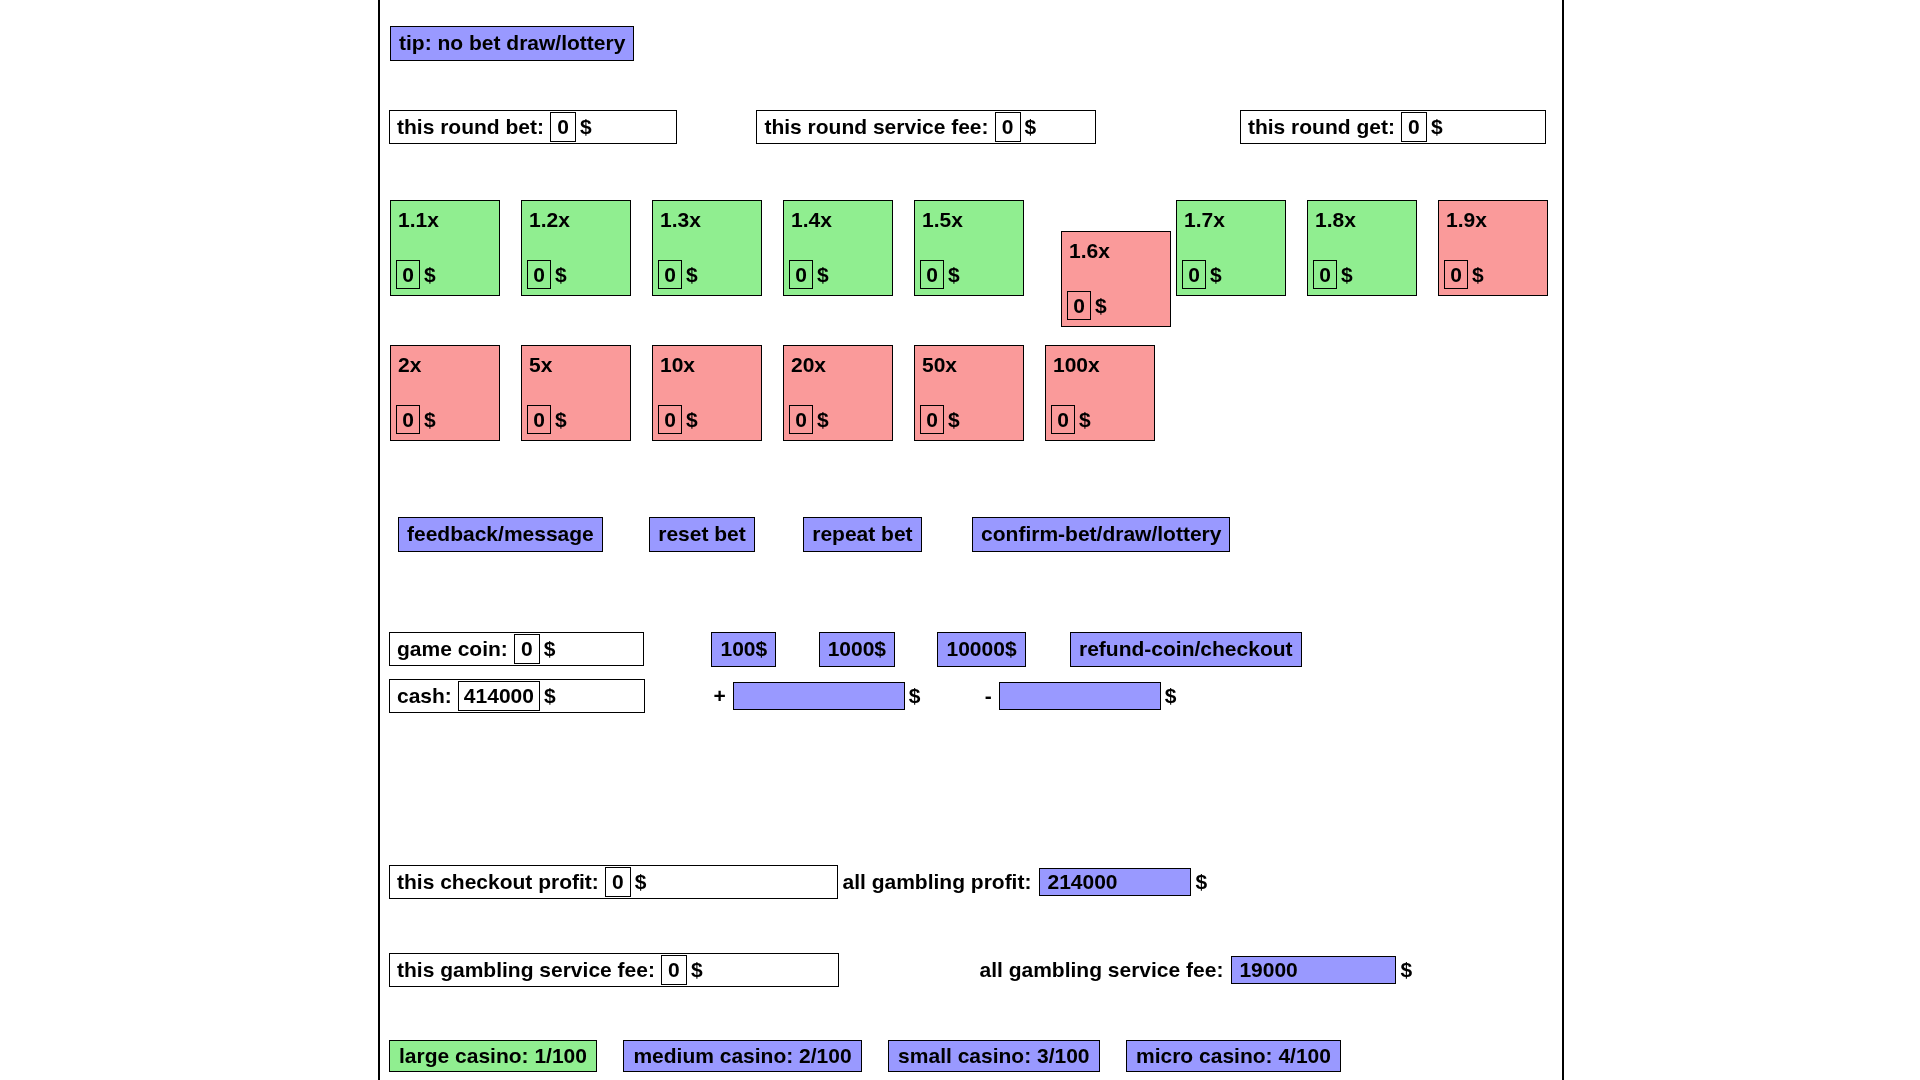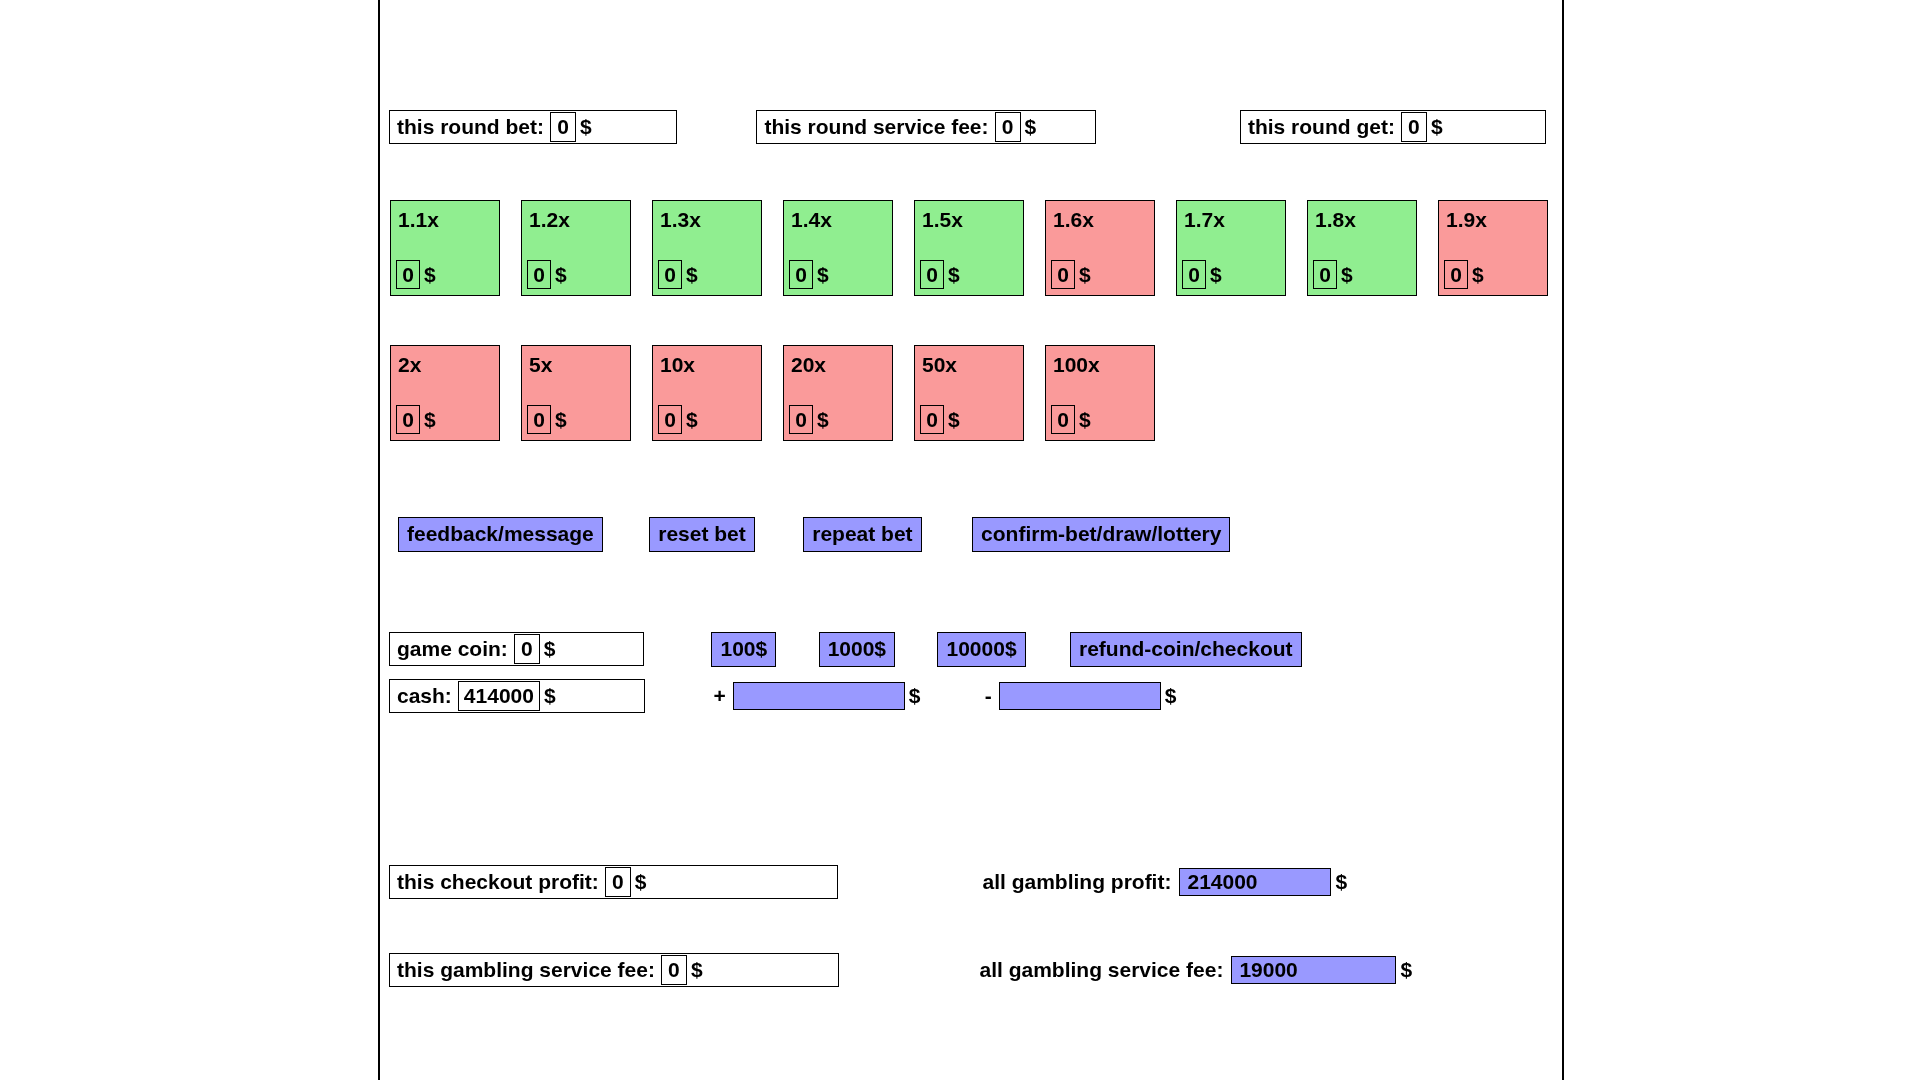--- a/index.html
+++ b/index.html
@@ -158,20 +158,23 @@
     background: #9999ff;
   }
   .bottomtab.active { background: #90ee90; }
 </style>
 </head>
 <body>
 
 <div id="page">
   <div id="frame">
 
+    <div class="row" style="top:26px; left:10px;">
+      <span class="chip">tip: no bet draw/lottery</span>
+    </div>
 
     <div class="row" style="top:110px; left:9px;">
       <span class="fieldbox" style="width:288px;">
         <span class="lab">this round bet:</span>
         <span class="inp">0</span>
         <span class="dollar">$</span>
       </span>
 
       <span class="fieldbox" style="width:340px; margin-left:75px;">
         <span class="lab">this round service fee:</span>
@@ -215,21 +218,21 @@
           <span class="dollar">$</span>
         </span>
       </div>
       <div class="tile green" style="left:534px;">
         <span class="mult">1.5x</span>
         <span class="betline">
           <span class="inp">0</span>
           <span class="dollar">$</span>
         </span>
       </div>
-      <div class="tile red" style="left:665px;">
+      <div class="tile red" style="left:681px;margin-top:31px;">
         <span class="mult">1.6x</span>
         <span class="betline">
           <span class="inp">0</span>
           <span class="dollar">$</span>
         </span>
       </div>
       <div class="tile green" style="left:796px;">
         <span class="mult">1.7x</span>
         <span class="betline">
           <span class="inp">0</span>
@@ -336,36 +339,42 @@
       </span>
     </div>
 
     <div class="row" style="top:865px; left:9px;">
       <span class="fieldbox" style="width:449px;">
         <span class="lab">this checkout profit:</span>
         <span class="inp">0</span>
         <span class="dollar">$</span>
       </span>
 
-      <span style="display:inline-flex; align-items:center; margin-left:140px;">
+      <span style="display:inline-flex; align-items:center; ">
         <span class="lab" style="font-weight:bold; font-size:21px; padding-right:8px;">all gambling profit:</span>
         <span class="bluebar" style="width:152px;">214000</span>
         <span class="dollar">$</span>
       </span>
     </div>
 
     <div class="row" style="top:953px; left:9px;">
       <span class="fieldbox" style="width:450px;">
         <span class="lab">this gambling service fee:</span>
         <span class="inp">0</span>
         <span class="dollar">$</span>
       </span>
 
       <span style="display:inline-flex; align-items:center; margin-left:136px;">
         <span class="lab" style="font-weight:bold; font-size:21px; padding-right:8px;">all gambling service fee:</span>
         <span class="bluebar" style="width:165px;">19000</span>
         <span class="dollar">$</span>
       </span>
     </div>
 
+    <div class="row" style="top:1040px; left:9px;">
+      <span class="bottomtab active">large casino: 1/100</span>
+      <span class="bottomtab" style="margin-left:22px;">medium casino: 2/100</span>
+      <span class="bottomtab" style="margin-left:22px;">small casino: 3/100</span>
+      <span class="bottomtab" style="margin-left:22px;">micro casino: 4/100</span>
+    </div>
 
   </div>
 </div>
 
 </body></html>

